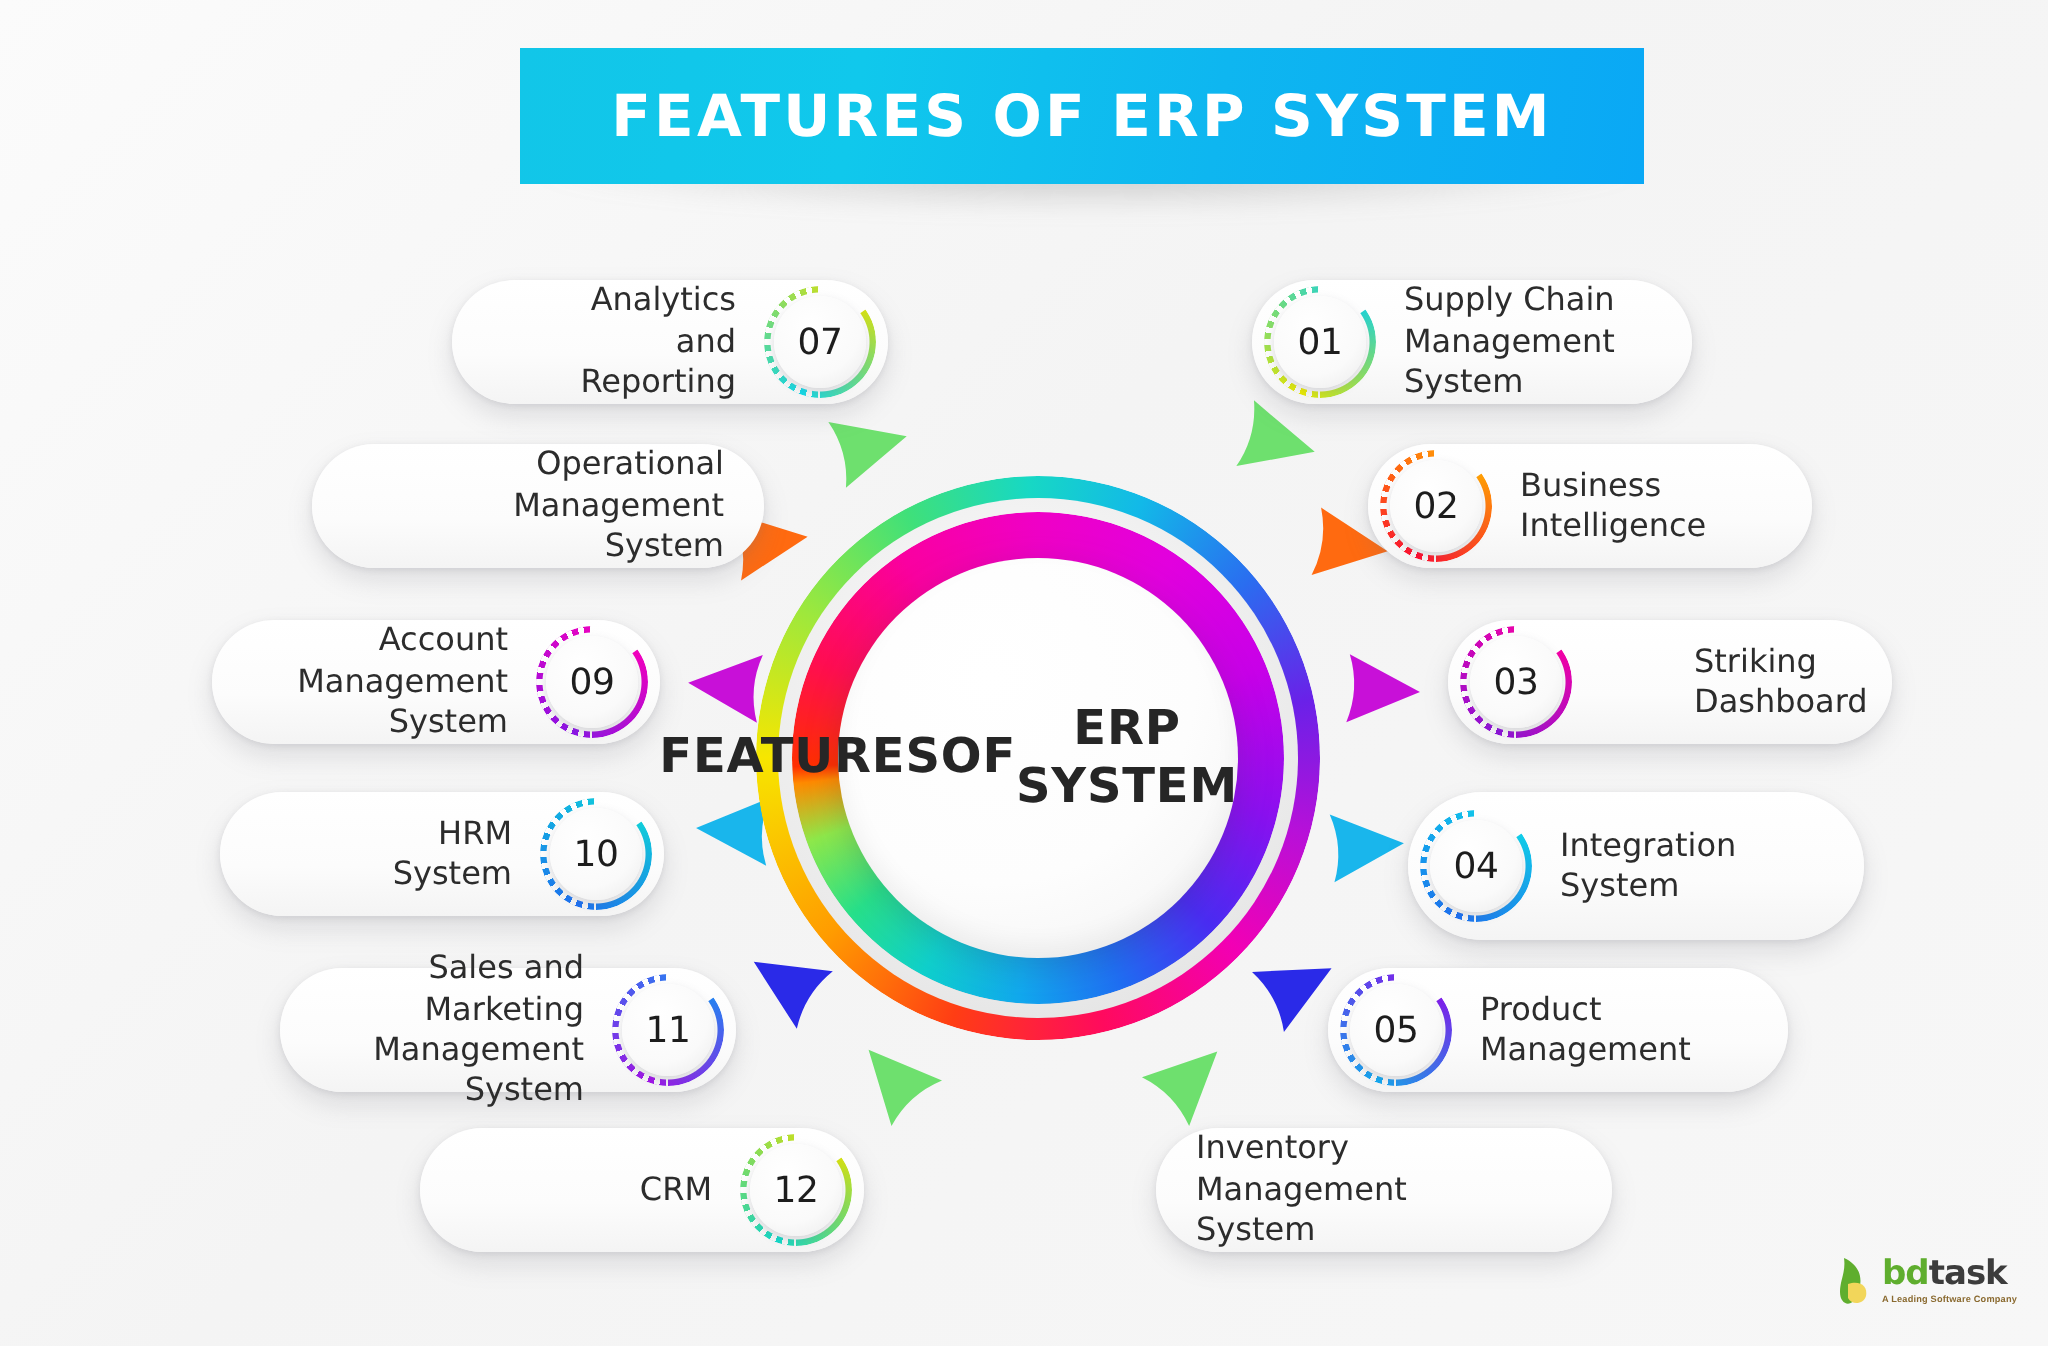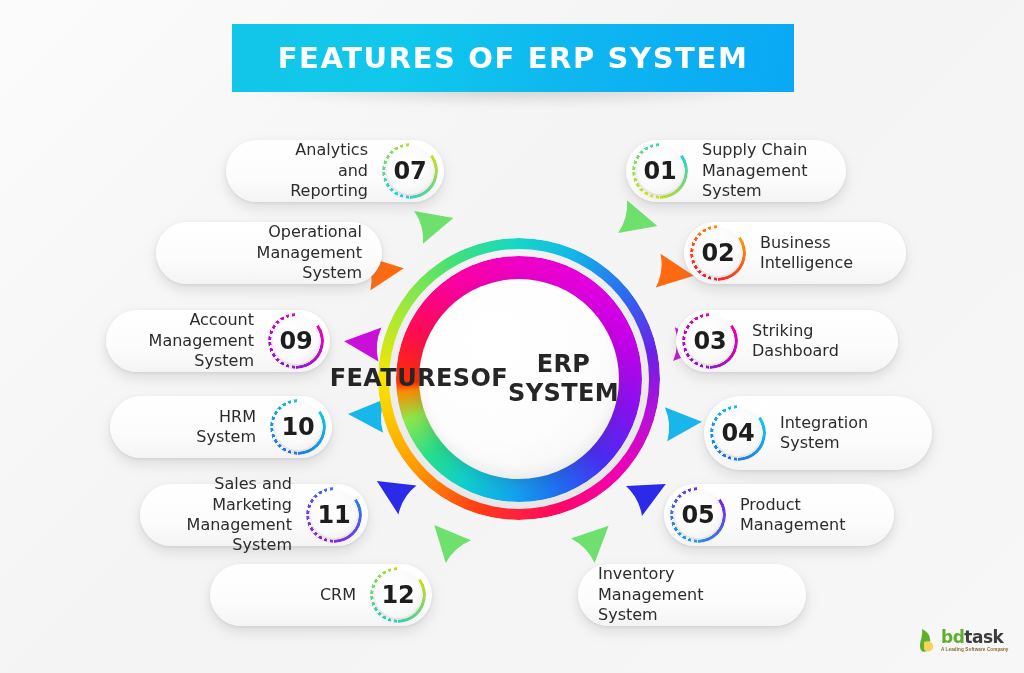--- a/index.html
+++ b/index.html
@@ -5,21 +5,21 @@
   html,body{margin:0;padding:0;}
   body{
     width:1024px;height:673px;
     background:linear-gradient(135deg,#fbfbfb 0%,#f4f4f4 45%,#f7f7f7 100%);
     font-family:"Liberation Sans","DejaVu Sans",sans-serif;
     overflow:hidden;position:relative;
   }
   .stage{position:absolute;inset:0;}
 
   
-  .banner-wrap{position:absolute;left:232px;top:24px;width:630px;height:68px;}
+  .banner-wrap{position:absolute;left:260px;top:24px;width:630px;height:68px;}
   .banner-shadow{
     position:absolute;left:6px;top:60px;width:556px;height:22px;
     background:radial-gradient(ellipse at 50% 0%,rgba(120,120,120,.38),rgba(140,140,140,0) 72%);
     filter:blur(5px);
   }
   .banner{
     position:absolute;left:0;top:0;width:562px;height:68px;
     background:linear-gradient(100deg,#12c6e8 0%,#10c8ec 30%,#0eb6f0 62%,#0aa8f5 100%);
     display:flex;align-items:center;justify-content:center;
   }
@@ -103,21 +103,21 @@
       radial-gradient(circle,transparent 0 24.5px,#000 25px 28px,transparent 28.5px);
     mask-composite:intersect;
   }
   .badge .disc{
     position:absolute;left:5px;top:5px;width:46px;height:46px;border-radius:50%;
     background:radial-gradient(circle at 40% 32%,#ffffff 0%,#fafafa 60%,#eaeaea 100%);
     display:flex;align-items:center;justify-content:center;
     box-shadow:0 2px 5px rgba(120,120,130,.25);
   }
   .badge .num{
-    font-size:24px;font-weight:bold;color:#1d1d1d;letter-spacing:-.2px;
+    font-size:18px;font-weight:normal;color:#1d1d1d;letter-spacing:-.2px;
     font-family:"DejaVu Sans","Liberation Sans",sans-serif;
   }
 
   
   .logo{position:absolute;left:918px;top:624px;width:96px;height:34px;display:flex;align-items:center;}
   .logo-leaf{width:20px;height:26px;flex:0 0 20px;margin-right:3px;}
   .logo-txt{display:flex;flex-direction:column;line-height:1;}
   .logo-main{font-size:17px;font-weight:bold;letter-spacing:-.5px;font-family:"DejaVu Sans","Liberation Sans",sans-serif;}
   .logo-bd{color:#5fae2e;}
   .logo-task{color:#3c3c3c;}
@@ -200,21 +200,21 @@
       <div class="card right" style="left: 684px; top: 222px; width: 222px; height: 62px;">
         <div class="badge">
           <div class="ring-solid" style="background: conic-gradient(from 200deg, rgb(255, 10, 46), rgb(255, 176, 0) 55%, rgb(255, 10, 46)); clip-path: polygon(50% 50%, 120% 0%, 120% 120%, 50% 120%);"></div>
           <div class="ring-dash" style="background: conic-gradient(from 200deg, rgb(255, 10, 46), rgb(255, 176, 0) 55%, rgb(255, 10, 46)); clip-path: polygon(50% 50%, 50% -20%, -20% -20%, -20% 120%, 50% 120%);"></div>
           <div class="disc">
             <span class="num">02</span>
           </div>
         </div>
         <div class="card-text">Business<br>Intelligence</div>
       </div>
-      <div class="card right" style="left: 676px; top: 310px; width: 222px; height: 62px;">
+      <div class="card right" style="left: 724px; top: 310px; width: 222px; height: 62px; gap: 47px;">
         <div class="badge">
           <div class="ring-solid" style="background: conic-gradient(from 200deg, rgb(138, 16, 216), rgb(255, 0, 160) 55%, rgb(138, 16, 216)); clip-path: polygon(50% 50%, 120% 0%, 120% 120%, 50% 120%);"></div>
           <div class="ring-dash" style="background: conic-gradient(from 200deg, rgb(138, 16, 216), rgb(255, 0, 160) 55%, rgb(138, 16, 216)); clip-path: polygon(50% 50%, 50% -20%, -20% -20%, -20% 120%, 50% 120%);"></div>
           <div class="disc">
             <span class="num">03</span>
           </div>
         </div>
         <div class="card-text">Striking<br>Dashboard</div>
       </div>
       <div class="card right" style="left: 704px; top: 396px; width: 228px; height: 74px;">

